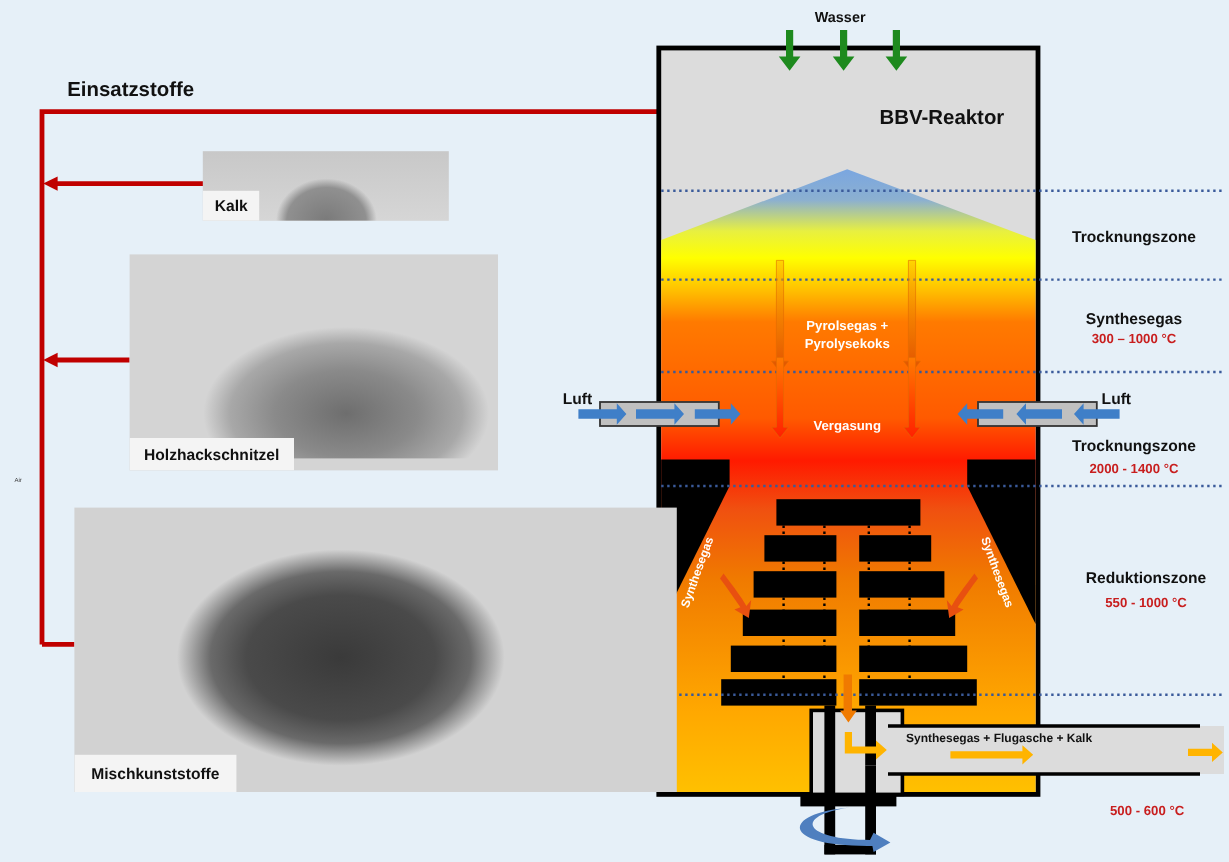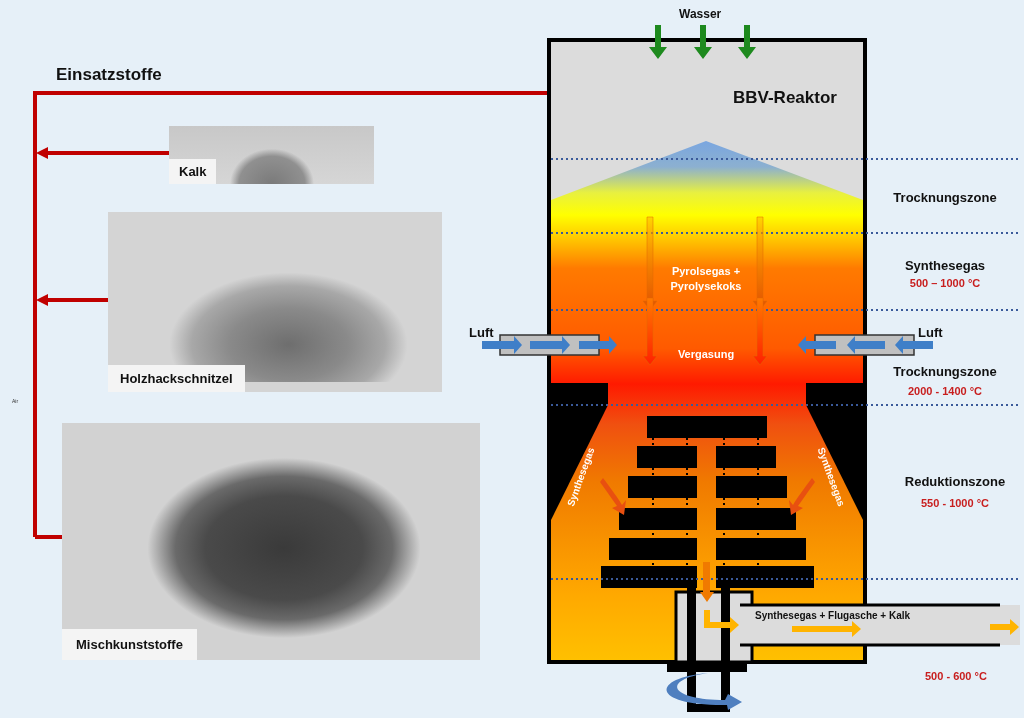--- a/index.html
+++ b/index.html
@@ -156,39 +156,39 @@
 <div class="abs lbl" style="left:56px;top:65px;font-size:17px;">Einsatzstoffe</div>
 <div class="abs lbl" style="left:679px;top:7px;font-size:12px;text-align:center;">Wasser</div>
 <div class="abs lbl" style="left:733px;top:88px;font-size:17px;">BBV-Reaktor</div>
 <div class="abs" style="left:12px;top:398px;font-size:5px;color:#333;">Air</div>
 
 <div class="photo" style="left:169px;top:126px;width:205px;height:58px;background:linear-gradient(180deg,#c8c8c8,#d6d6d6);">
   <div style="position:absolute;left:55px;top:2px;width:120px;height:56px;background:radial-gradient(ellipse 50% 90% at 40% 100%, #7a7a7a 0%, #909090 55%, rgba(200,200,200,0) 70%);"></div>
   <div class="photo-label" style="padding:5px 10px;">Kalk</div>
 </div>
 
-<div class="photo" style="left:108px;top:212px;width:334px;height:180px;background:#d4d4d4;">
+<div class="photo" style="left:108px;top:212px;width:307px;height:180px;background:#d4d4d4;">
   <div style="position:absolute;left:10px;top:20px;width:310px;height:150px;background:radial-gradient(ellipse 48% 60% at 55% 75%, #6e6e6e 0%, #8a8a8a 40%, #a8a8a8 65%, rgba(212,212,212,0) 80%);"></div>
   <div class="photo-label">Holzhackschnitzel</div>
 </div>
 
-<div class="photo" style="left:62px;top:423px;width:418px;height:237px;background:#d2d2d2;">
+<div class="photo" style="left:62px;top:423px;width:502px;height:237px;background:#d2d2d2;">
   <div style="position:absolute;left:40px;top:20px;width:350px;height:210px;background:radial-gradient(ellipse 50% 55% at 52% 50%, #3a3a3a 0%, #4a4a4a 45%, #6a6a6a 62%, rgba(210,210,210,0) 78%);"></div>
   <div class="photo-label" style="padding:8px 14px;">Mischkunststoffe</div>
 </div>
 
 <div class="abs lbl" style="left:469px;top:325px;font-size:13px;">Luft</div>
 <div class="abs lbl" style="left:918px;top:325px;font-size:13px;">Luft</div>
 
 <div class="abs" style="left:870px;top:190px;width:150px;text-align:center;">
   <div class="lbl" style="font-size:13px;">Trocknungszone</div>
 </div>
 <div class="abs" style="left:870px;top:258px;width:150px;text-align:center;">
   <div class="lbl" style="font-size:13px;">Synthesegas</div>
-  <div class="temp" style="margin-top:4px;">500 – 1000 °C</div>
+  <div class="temp" style="margin-top:4px;">300 – 1000 °C</div>
 </div>
 <div class="abs" style="left:870px;top:364px;width:150px;text-align:center;">
   <div class="lbl" style="font-size:13px;">Trocknungszone</div>
   <div class="temp" style="margin-top:6px;">2000 - 1400 °C</div>
 </div>
 <div class="abs" style="left:880px;top:474px;width:150px;text-align:center;">
   <div class="lbl" style="font-size:13px;">Reduktionszone</div>
   <div class="temp" style="margin-top:8px;">550 - 1000 °C</div>
 </div>
 

